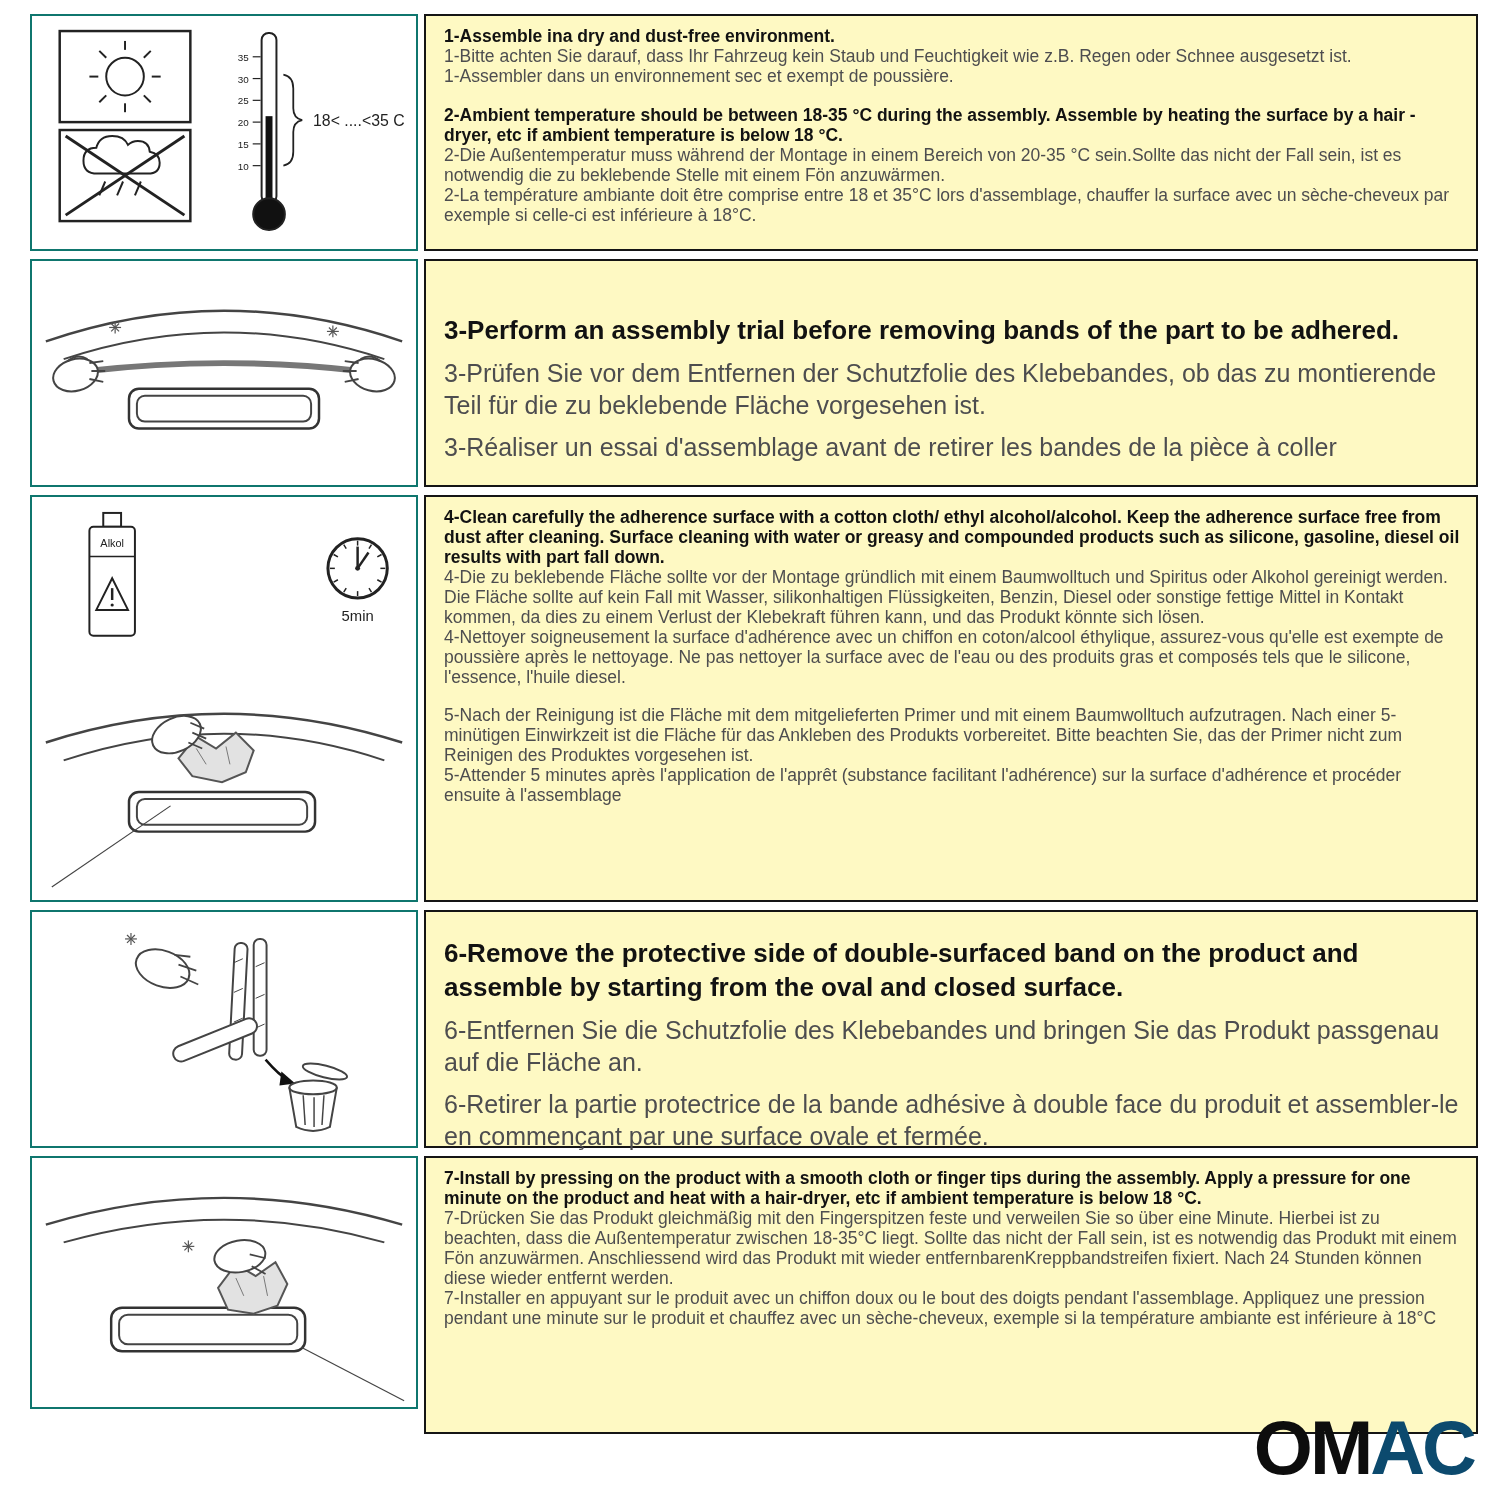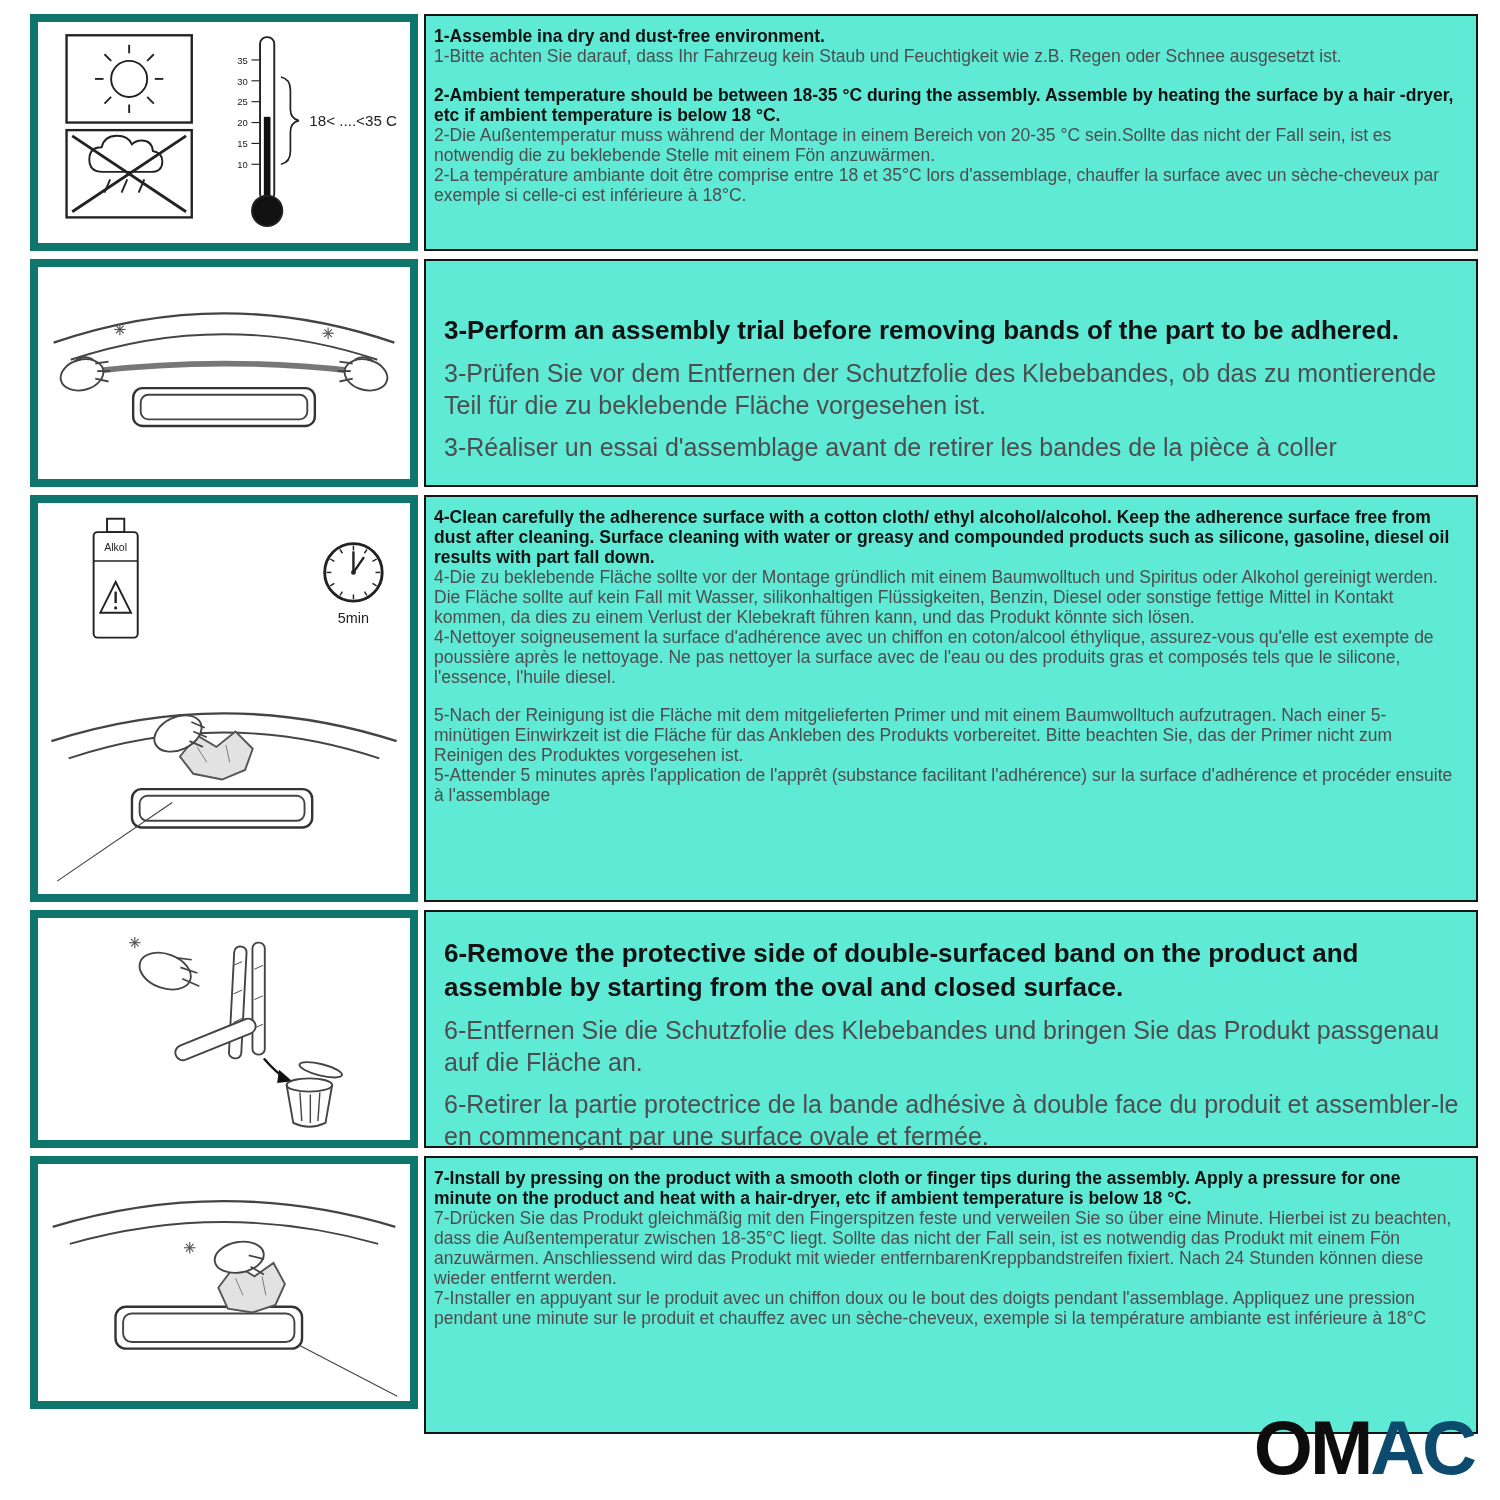--- a/index.html
+++ b/index.html
@@ -5,24 +5,24 @@
   * { margin:0; padding:0; box-sizing:border-box; }
   html,body { background:#ffffff; }
   body { font-family:"Liberation Sans","DejaVu Sans",sans-serif; color:#121212; }
   .page { position:relative; width:1500px; height:1500px; background:#fff; padding:14px 22px 0 30px; overflow:hidden; }
 
   .title { color:#c9252b; font-size:30px; font-weight:800; letter-spacing:.4px; white-space:nowrap; }
   .title-rule { height:5px; background:#c9252b; margin:9px 0 13px 0; }
 
   .row { display:flex; gap:6px; margin-bottom:8px; align-items:stretch; }
   .r1 { height:237px; } .r2 { height:228px; } .r3 { height:407px; } .r4 { height:238px; } .r5 { height:278px; }
-  .illu { width:388px; flex:none; border:8px solid #0f766e; background:#fff; }
+  .illu { width:388px; flex:none; border:2px solid #0f766e; background:#fff; }
   .illu svg { width:100%; height:100%; display:block; }
   .r5 .illu { height:253px; align-self:flex-start; }
-  .textbox { flex:1; border:2px solid #151515; background:#5eead4; padding:11px 16px 8px 8px; }
+  .textbox { flex:1; border:2px solid #151515; background:#fef9c3; padding:11px 16px 8px 18px; }
 
   .small p { font-size:17.5px; line-height:1.14; color:#4d4d4f; }
   .small p.b { color:#121212; font-weight:700; }
   .gap { height:19px; }
 
   .large { display:flex; flex-direction:column; justify-content:center; padding-left:18px; }
   .large p { font-size:25px; line-height:1.28; color:#4d4d4f; margin:5px 0; }
   .large p.b { font-size:26px; color:#121212; font-weight:700;margin-top:33px; }
 
   .logo { position:absolute; right:26px; bottom:14px; font-size:76px; font-weight:700; letter-spacing:-3px; line-height:1; }
@@ -78,20 +78,21 @@
           <text x="219" y="132" font-size="10" text-anchor="end" stroke="none">15</text>
           <text x="219" y="154" font-size="10" text-anchor="end" stroke="none">10</text>
           <path d="M254,58 q10,2 10,14 v20 q0,10 9,12 q-9,2 -9,12 v20 q0,12 -10,14" stroke-width="1.8"></path>
           <text x="284" y="110" font-size="16" stroke="none">18&lt; ....&lt;35 C</text>
         </g>
       </svg>
     </div>
     <div class="textbox small">
       <p class="b">1-Assemble ina dry and dust-free environment.</p>
       <p>1-Bitte achten Sie darauf, dass Ihr Fahrzeug kein Staub und Feuchtigkeit wie z.B. Regen oder Schnee ausgesetzt ist.</p>
+      <p>1-Assembler dans un environnement sec et exempt de poussière.</p>
       <div class="gap"></div>
       <p class="b">2-Ambient temperature should be between 18-35 °C  during the assembly. Assemble by heating the surface by a hair -dryer, etc if ambient temperature is below 18 °C.</p>
       <p>2-Die Außentemperatur muss während der Montage in einem Bereich von 20-35 °C  sein.Sollte das nicht der Fall sein, ist es notwendig die zu beklebende Stelle mit einem Fön anzuwärmen.</p>
       <p>2-La température ambiante doit être comprise entre 18 et 35°C lors d'assemblage, chauffer la surface avec un sèche-cheveux par exemple si celle-ci est inférieure à 18°C.</p>
     </div>
   </div>
 
   <div class="row r2">
     <div class="illu">
       <svg viewBox="0 0 388 224">

